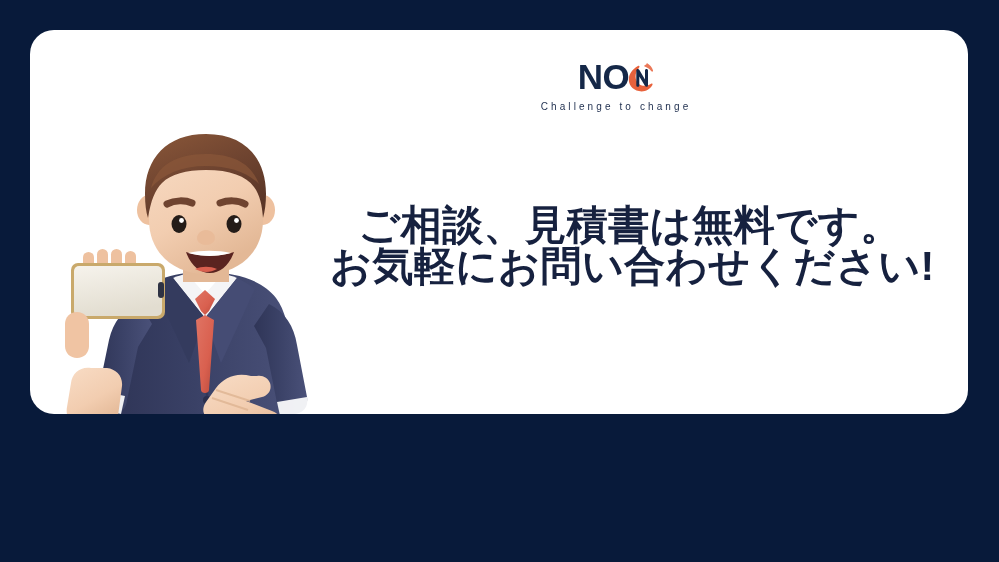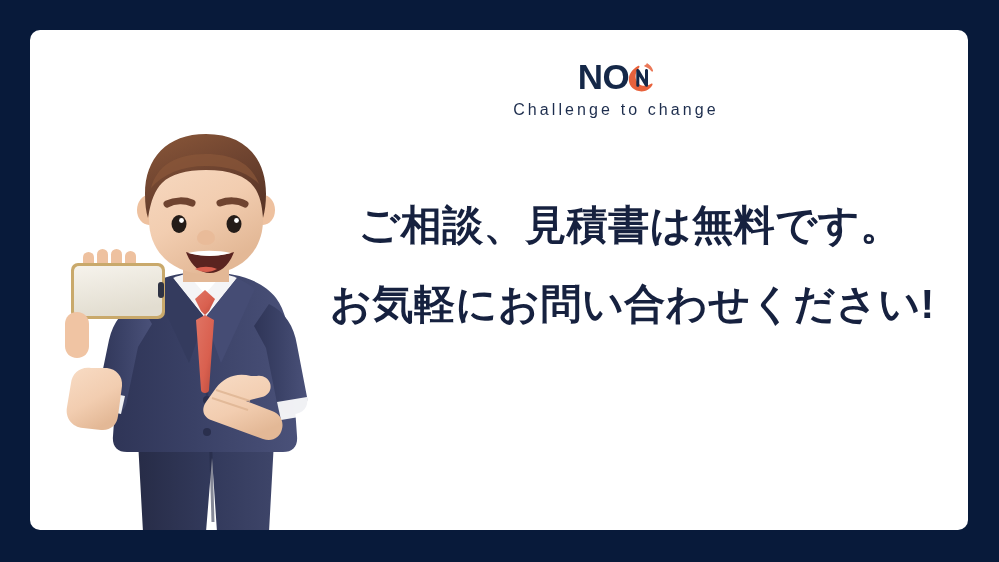--- a/index.html
+++ b/index.html
@@ -12,23 +12,23 @@
   body {
     background:#081a3a;
     font-family:"Liberation Sans", sans-serif;
     position:relative;
   }
 
   
   #card {
     position:absolute;
     left:30px; top:30px;
-    width:938px; height:500px;
+    width:938px; height:384px;
     background:#ffffff;
-    border-radius:10px;
+    border-radius:24px;
     overflow:hidden;
   }
 
   
   #logo-block {
     position:absolute;
     left:calc(506px - 30px);
     top:calc(58px - 30px);
     width:220px;
     text-align:center;
@@ -48,42 +48,42 @@
   #logo-mark {
     position:relative;
     width:27px; height:31px;
     margin:0 -1px;
     flex:0 0 auto;
   }
   #logo-mark svg { display:block; width:27px; height:31px; }
   #logo-tagline {
     margin-top:7px;
     color:#1d2d4d;
-    font-size:16px;
+    font-size:10px;
     letter-spacing:3.1px;
     white-space:nowrap;
   }
 
   
   #headline {
     position:absolute;
     left:calc(330px - 30px);
     top:calc(205px - 30px);
     width:600px;
     text-align:center;
     color:#16213f;
   }
   #headline .hl {
     font-size:41px;
     font-weight:bold;
     line-height:1;
     letter-spacing:0.5px;
     white-space:nowrap;
   }
-  #headline .hl.l2 { margin-top:38px; }
+  #headline .hl.l2 { }
 
   
   #person {
     position:absolute;
     left:calc(55px - 30px);
     top:calc(132px - 30px);
     width:300px;
     height:400px;
   }
   #person svg { display:block; width:300px; height:400px; }

